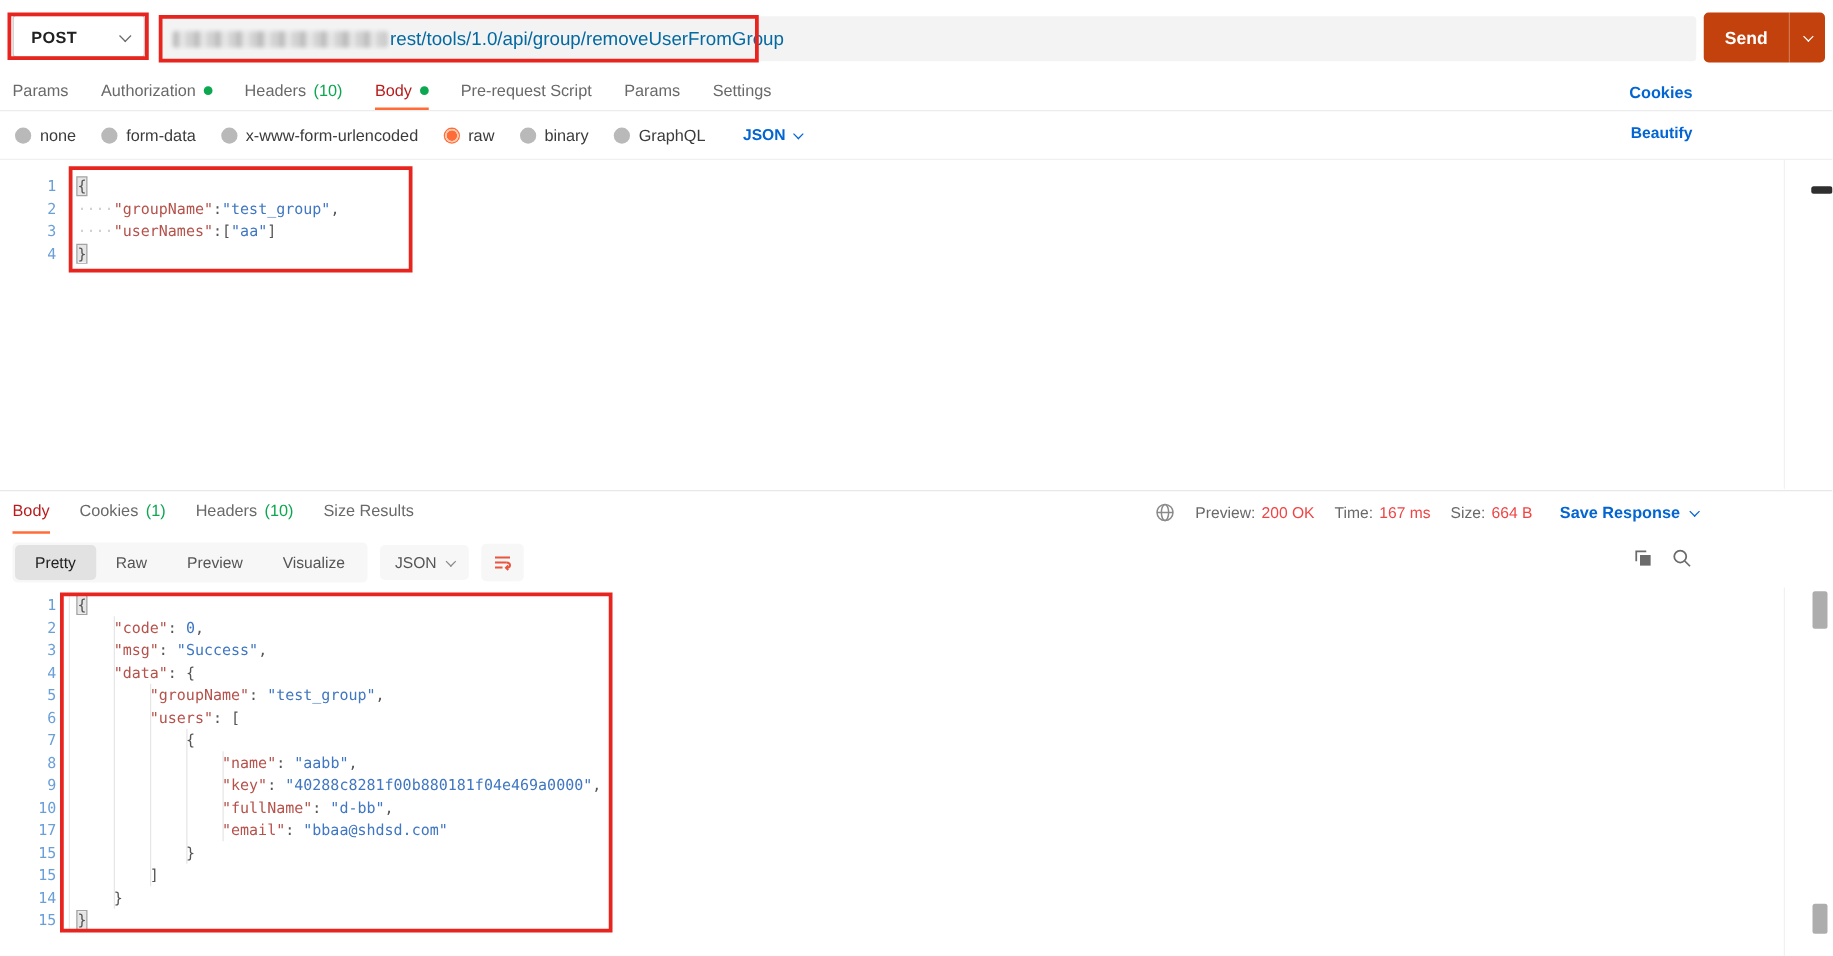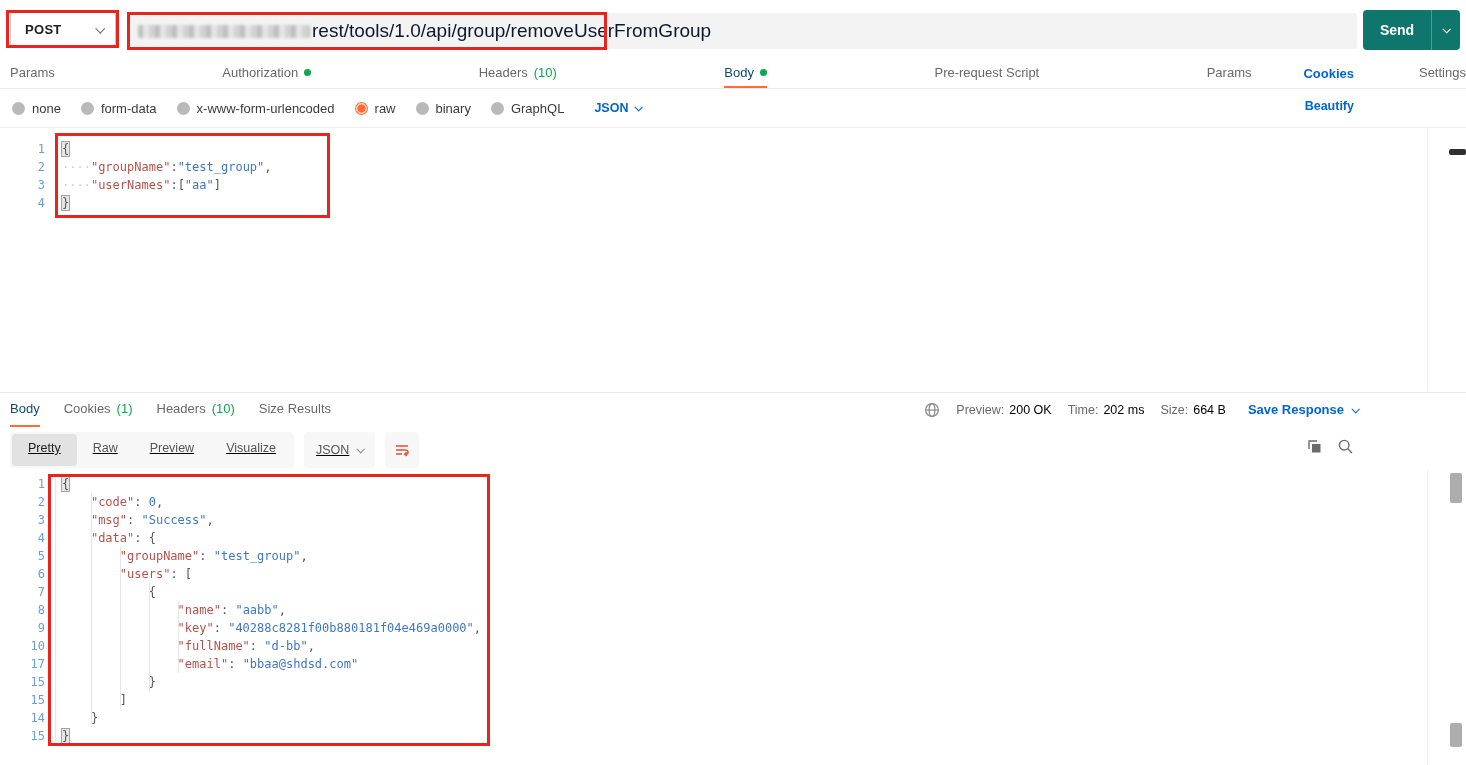--- a/index.html
+++ b/index.html
@@ -5,33 +5,33 @@
   * { margin:0; padding:0; box-sizing:border-box; }
   html,body { width:1466px; height:765px; background:#fff; font-family:"Liberation Sans", sans-serif; overflow:hidden; }
   #app { position:relative; width:1368px; height:765px; background:#fff; }
 
   
   .topbar { position:absolute; left:0; top:0; width:1466px; height:62px; background:#fff; }
   .method-select { position:absolute; left:10px; top:12px; width:106px; height:34px; border:1px solid #c8c8c8; border-radius:3px; background:#fff; display:flex; align-items:center; justify-content:space-between; padding:0 12px 0 14px; cursor:pointer; }
   .method-select .mlabel { font-size:13px; font-weight:bold; color:#212121; letter-spacing:.3px; }
   .url-field { position:absolute; left:128px; top:13px; width:1229px; height:36px; background:#f3f3f3; border-radius:3px; display:flex; align-items:center; padding-left:10px; }
   .url-blur { width:172px; height:13px; border-radius:2px; background:repeating-linear-gradient(90deg,#b5b5b5 0 5px,#e3e3e3 5px 11px,#cccccc 11px 17px); filter:blur(1.6px); opacity:.85; flex:0 0 auto; }
-  .url-text { font-size:19px; color:#0f172a; margin-left:2px; white-space:nowrap; }
-  .send-btn { position:absolute; left:1363px; top:10px; width:97px; height:40px; background:#0f766e; border-radius:4px; display:flex; align-items:center; cursor:pointer; }
+  .url-text { font-size:15px; color:#0369a1; margin-left:2px; white-space:nowrap; }
+  .send-btn { position:absolute; left:1363px; top:10px; width:97px; height:40px; background:#c2410c; border-radius:4px; display:flex; align-items:center; cursor:pointer; }
   .send-btn .send-label { width:68px; text-align:center; color:#fff; font-size:14px; font-weight:bold; }
   .send-btn .send-sep { width:1px; height:40px; background:rgba(255,255,255,.28); }
   .send-btn .send-caret { flex:1; display:flex; align-items:center; justify-content:center; color:#fff; }
 
   .chev { display:inline-block; width:7px; height:7px; border-right:1.6px solid currentColor; border-bottom:1.6px solid currentColor; transform:rotate(45deg) translateY(-1px); }
   .chev.sm { width:6px; height:6px; }
 
   
-  .req-tabs { position:absolute; left:0; top:60px; width:1466px; height:29px; border-bottom:1px solid #ececec; display:flex; align-items:stretch; padding-left:10px; gap:26px;justify-content:space-between; }
+  .req-tabs { position:absolute; left:0; top:60px; width:1466px; height:29px; border-bottom:1px solid #ececec; display:flex; align-items:stretch; padding-left:10px; gap:26px; }
   .tab { display:flex; align-items:center; gap:6px; font-size:13px; color:#696969; cursor:pointer; border-bottom:2px solid transparent; padding-bottom:1px; }
-  .tab.active { color:#0c4a6e; border-bottom-color:#ff6c37; }
+  .tab.active { color:#b91c1c; border-bottom-color:#ff6c37; }
   .tab .count { color:#0da750; }
   .dot { width:7px; height:7px; border-radius:50%; background:#0da750; display:inline-block; }
   .cookies-link { position:absolute; right:14px; top:66px; font-size:13px; font-weight:bold; color:#0265d2; cursor:pointer; }
 
   
   .mode-row { position:absolute; left:0; top:92px; width:1466px; height:32px; display:flex; align-items:center; padding-left:12px; gap:20px; }
   .mode { display:flex; align-items:center; gap:7px; font-size:13px; color:#3b3b3b; cursor:pointer; }
   .radio { width:13px; height:13px; border-radius:50%; background:#b9b9b9; flex:0 0 auto; }
   .radio.sel { background:radial-gradient(circle,#ff6c37 0 42%,#ffc9b0 46% 58%,#ff6c37 62%); }
   .lang-select { display:flex; align-items:center; gap:7px; font-size:12.5px; font-weight:bold; color:#0265d2; margin-left:10px; cursor:pointer; }
@@ -56,24 +56,24 @@
   .scroll-thumb { position:absolute; background:#adadad; border-radius:2px; }
   .scroll-thumb.dark { background:#2f2f2f; }
 
   
   .annot { position:absolute; border:3px solid #e8241f; pointer-events:none; }
 
   
   .resp-header { position:absolute; left:0; top:392px; width:1466px; height:35px; border-top:1px solid #e8e8e8; display:flex; align-items:stretch; padding-left:10px; gap:24px; }
   .resp-meta { position:absolute; top:392px; right:10px; height:35px; display:flex; align-items:center; gap:16px; }
   .meta-item { font-size:12.5px; color:#696969; display:flex; gap:5px; align-items:center; }
-  .meta-item .val { color:#000000;text-align:center; }
+  .meta-item .val { color:#ef4444;text-align:center; }
   .save-response { display:flex; align-items:center; gap:8px; font-size:13px; font-weight:bold; color:#0265d2; cursor:pointer; margin-left:6px; }
 
-  .view-row { position:absolute; left:0; top:432px; width:1466px; height:36px; display:flex; padding-left:10px; gap:10px;text-decoration:underline; }
+  .view-row { position:absolute; left:0; top:432px; width:1466px; height:36px; display:flex; align-items:center; padding-left:10px; gap:10px; }
   .segmented { display:flex; background:#f7f7f7; border-radius:4px; padding:2px; }
   .seg-item { font-size:12.5px; color:#555; padding:7px 16px; border-radius:4px; cursor:pointer; }
   .seg-item.active { background:#e2e2e2; color:#212121; }
   .pill { display:flex; align-items:center; gap:8px; background:#f7f7f7; border-radius:4px; padding:7px 12px; font-size:12.5px; color:#555; cursor:pointer; }
   .pill.icon-only { padding:6px 8px; }
   .right-icons { position:absolute; right:14px; top:438px; display:flex; gap:14px; align-items:center; }
   .icon-btn { cursor:pointer; display:flex; align-items:center; }
 </style>
 </head>
 <body>
@@ -194,21 +194,21 @@
           <ellipse cx="8" cy="8" rx="2.9" ry="6.4" fill="none" stroke="#8a8a8a" stroke-width="1.2"></ellipse>
           <line x1="1.6" y1="8" x2="14.4" y2="8" stroke="#8a8a8a" stroke-width="1.2"></line>
         </svg>
     </span>
     <span class="meta-item">
       <span>Preview:</span>
       <span class="val">200 OK</span>
     </span>
     <span class="meta-item">
       <span>Time:</span>
-      <span class="val">202 ms</span>
+      <span class="val">167 ms</span>
     </span>
     <span class="meta-item">
       <span>Size:</span>
       <span class="val">664 B</span>
     </span>
     <span class="save-response">
       <span>Save Response</span>
       <span class="chev sm"></span>
     </span>
   </div>

